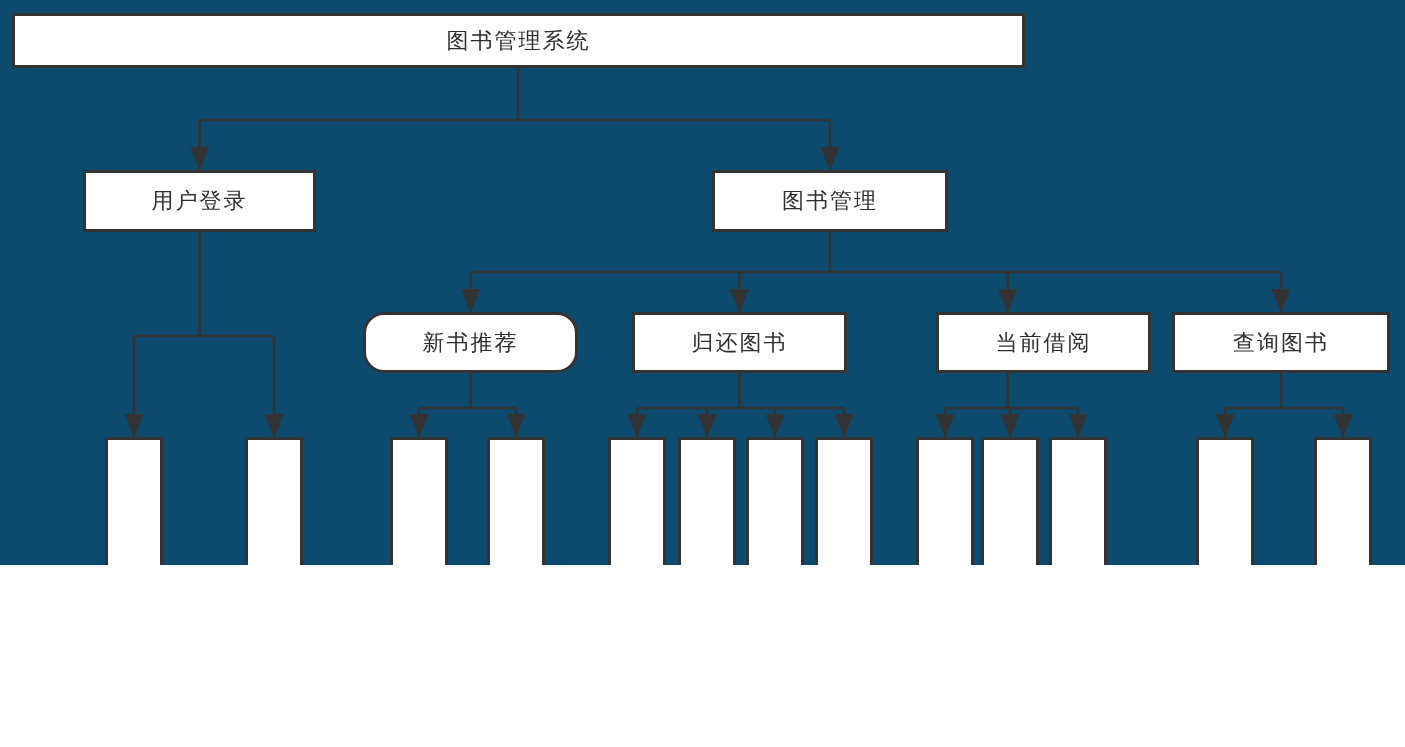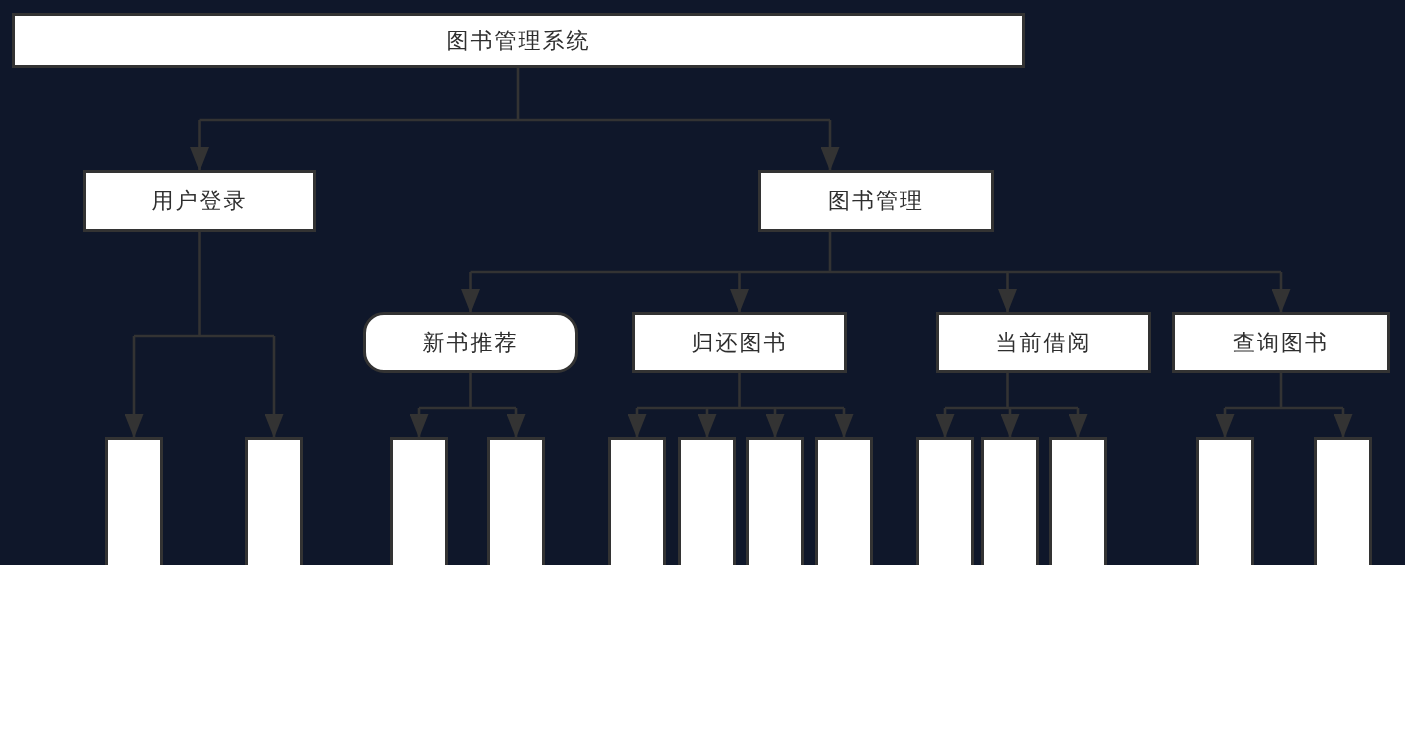--- a/index.html
+++ b/index.html
@@ -1,17 +1,17 @@
 <!DOCTYPE html>
 <html><head>
 <meta charset="utf-8">
 <style>
   html,body { margin:0; padding:0; background:#ffffff; }
   .canvas {
-    position:relative; width:1405px; height:565px; background:#0f172a;
+    position:relative; width:1405px; height:565px; background:#0c4a6e;
     font-family:Liberation Sans, sans-serif; overflow:hidden;
   }
   .connectors { position:absolute; left:0; top:0; }
   .box {
     position:absolute; background:#ffffff; border:3px solid #333333;
     box-sizing:border-box; display:flex; align-items:center; justify-content:center;
     color:#2e2e2e; z-index:2;
   }
   .hbox { font-size:22px; letter-spacing:2px; }
   .vbox {
@@ -75,21 +75,21 @@
       <path d="M1281,373 V408"></path>
       <path d="M1225,408 H1343"></path>
       <path d="M1225,408 V437" marker-end="url(#arr)"></path>
       <path d="M1343,408 V437" marker-end="url(#arr)"></path>
     </g>
   </svg>
 
   <div class="box hbox" style="left:12px; top:13px; width:1013px; height:55px;">图书管理系统</div>
 
   <div class="box hbox" style="left:83px; top:170px; width:233px; height:62px;">用户登录</div>
-  <div class="box hbox" style="left:712px; top:170px; width:236px; height:62px;margin-left:46px;">图书管理</div>
+  <div class="box hbox" style="left:712px; top:170px; width:236px; height:62px;">图书管理</div>
 
   <div class="box hbox" style="left:363px; top:312px; width:215px; height:61px;border-radius:21px;">新书推荐</div>
   <div class="box hbox" style="left:632px; top:312px; width:215px; height:61px;">归还图书</div>
   <div class="box hbox" style="left:936px; top:312px; width:215px; height:61px;">当前借阅</div>
   <div class="box hbox" style="left:1172px; top:312px; width:218px; height:61px;">查询图书</div>
 
   <div class="box vbox" style="left:105px; top:437px; width:58px; height:296px;">用户登录</div>
   <div class="box vbox" style="left:245px; top:437px; width:58px; height:296px;">注销登录</div>
 
   <div class="box vbox" style="left:390px; top:437px; width:58px; height:296px;">查询图书</div>

